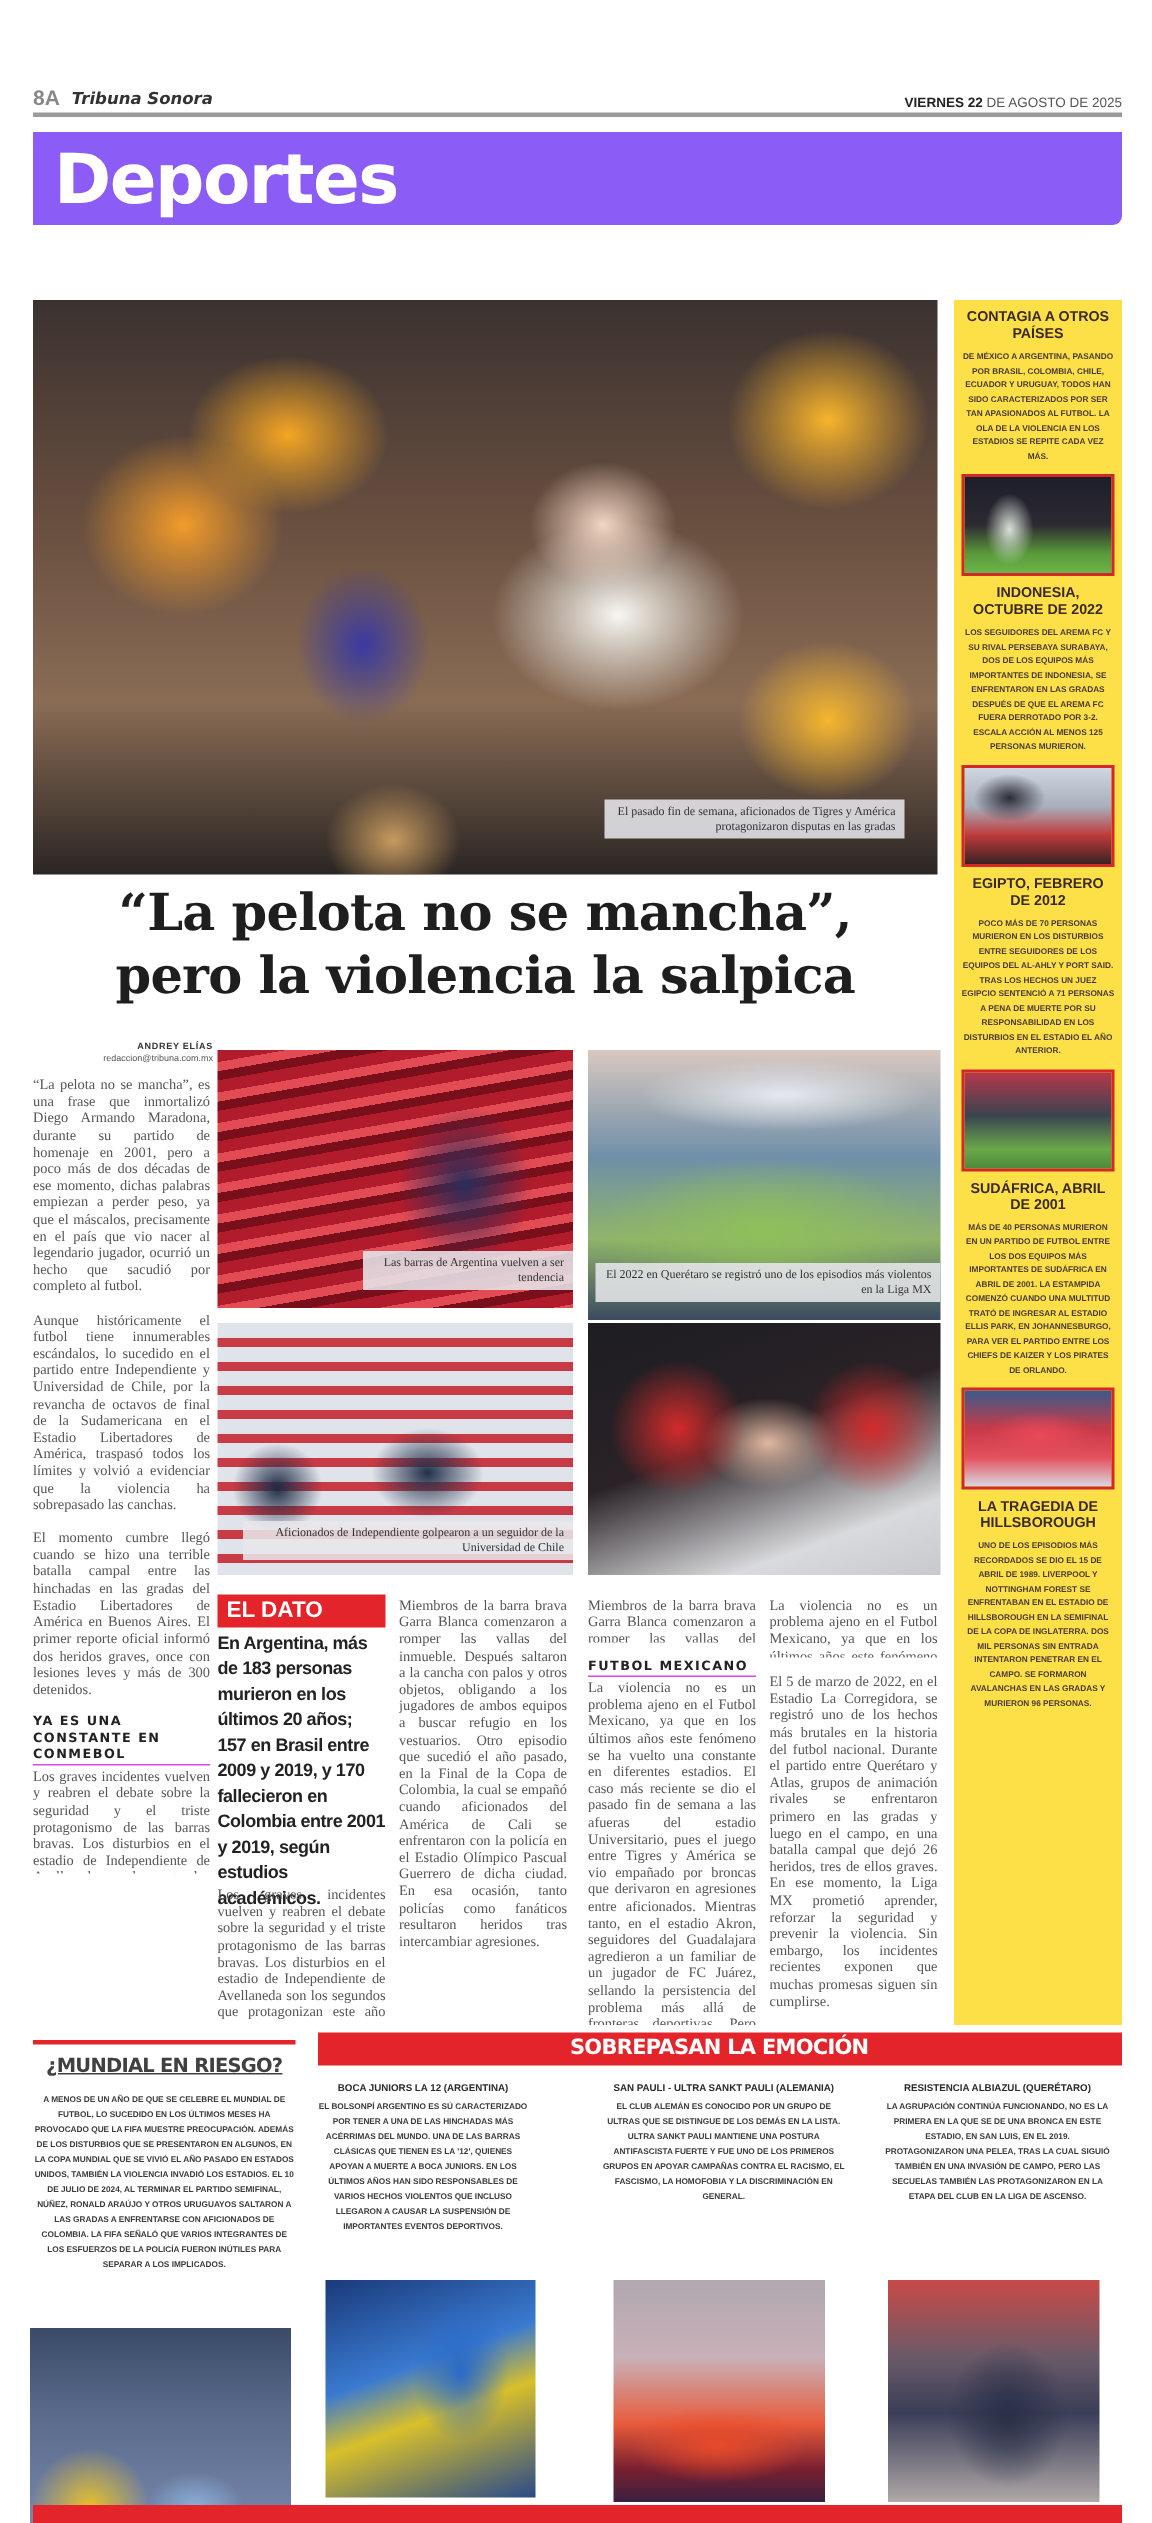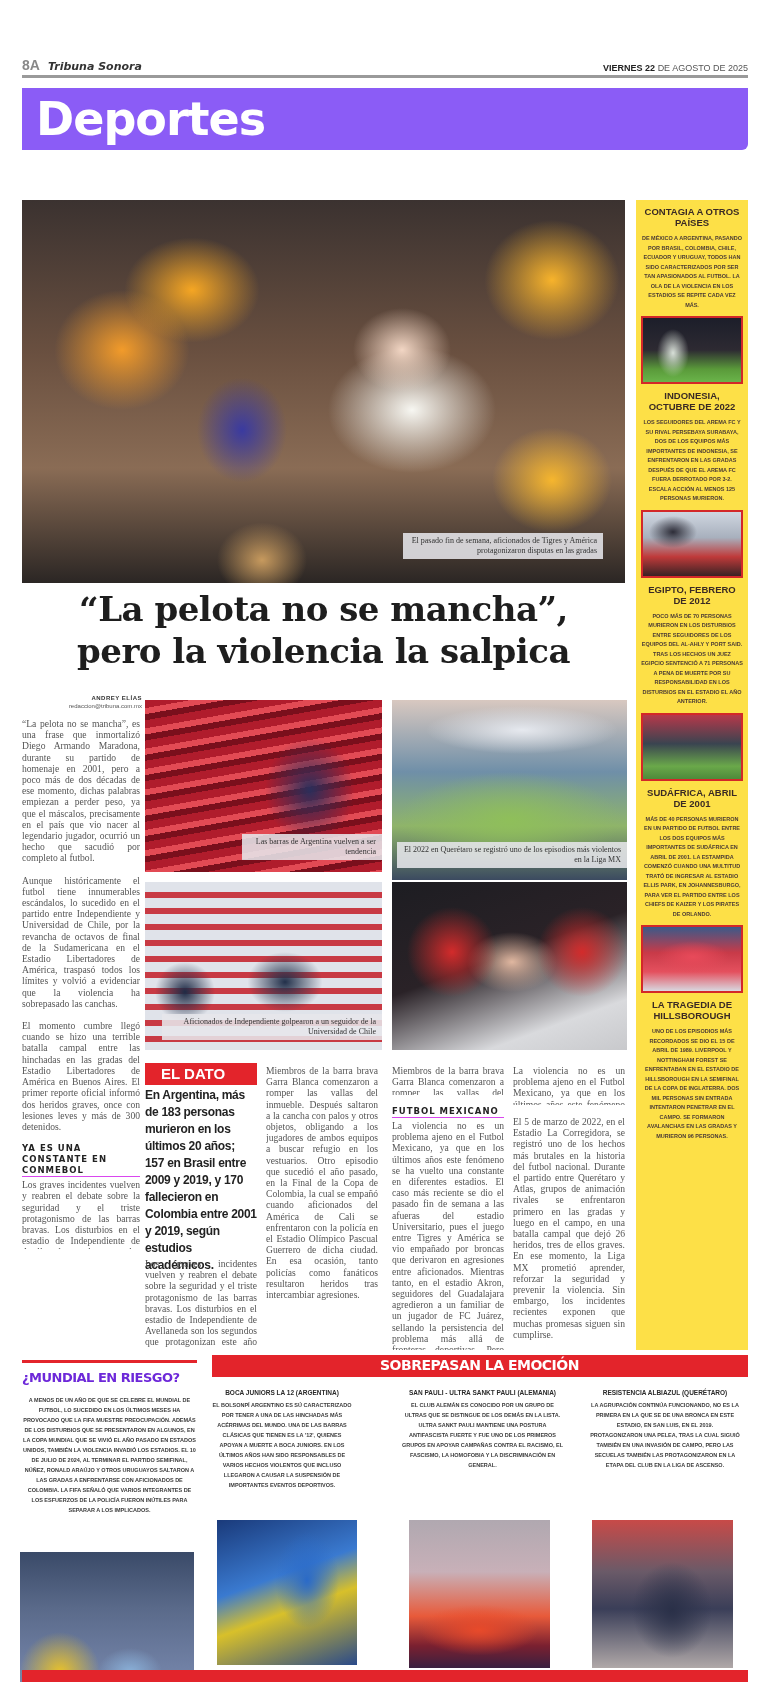--- a/index.html
+++ b/index.html
@@ -1,20 +1,20 @@
 <!DOCTYPE html>
 <html><head>
 <meta charset="utf-8">
 <style>
   * { box-sizing: border-box; margin: 0; padding: 0; }
   html, body { width: 768px; height: 1682px; background: #ffffff; overflow: hidden; }
   body { position: relative; font-family: "Liberation Serif", serif; color: #222; }
 
   .folio { position: absolute; left: 22px; top: 56px; width: 726px; height: 22px; display: flex; align-items: flex-end; justify-content: space-between; border-bottom: 3px solid #9a9a9a; padding-bottom: 2px; }
-  .folio-left { display: flex; align-items: flex-end; gap: 8px; }
+  .folio-left { display: flex; align-items: center; gap: 8px; }
   .page-num { font-family: "Liberation Sans", sans-serif; font-weight: bold; font-size: 14px; color: #888; }
   .paper-name { font-family: "DejaVu Sans", sans-serif; font-weight: bold; font-style: italic; font-size: 11px; color: #333; }
   .date { font-family: "Liberation Sans", sans-serif; font-size: 9px; color: #555; }
   .date b { color: #222; }
 
   .section-banner { position: absolute; left: 22px; top: 88px; width: 726px; height: 62px; background: #8b5cf6; border-radius: 0 0 6px 0; }
   .section-banner span { position: absolute; left: 14px; top: 4px; font-family: "DejaVu Sans", sans-serif; font-weight: bold; font-size: 46px; color: #fff; letter-spacing: -1px; }
 
   .photo { position: absolute; overflow: hidden; }
   .hero { left: 22px; top: 200px; width: 603px; height: 383px;
@@ -43,37 +43,37 @@
 
   .p1 { left: 145px; top: 700px; width: 237px; height: 172px; background: radial-gradient(ellipse 60px 70px at 165px 90px, #2c2e5a 0%, transparent 75%), repeating-linear-gradient(170deg, #b01c2c 0 8px, #e24a54 8px 14px, #7a0f1c 14px 20px); }
   .p2 { left: 392px; top: 700px; width: 235px; height: 180px; background: radial-gradient(ellipse 140px 60px at 118px 120px, #8fbf5a 0%, transparent 80%), radial-gradient(ellipse 120px 30px at 130px 30px, #e6e9ef 0%, transparent 80%), linear-gradient(180deg, #d8c8c0 0%, #6f8fa8 40%, #8fb46a 70%, #3b4a60 100%); }
   .p3 { left: 145px; top: 882px; width: 237px; height: 168px; background: radial-gradient(ellipse 50px 40px at 140px 100px, #22304a 0%, transparent 75%), radial-gradient(ellipse 40px 40px at 40px 110px, #1f2b46 0%, transparent 75%), repeating-linear-gradient(180deg, #e0e3ea 0 10px, #c83a44 10px 16px); }
   .p4 { left: 392px; top: 882px; width: 235px; height: 168px; background: radial-gradient(ellipse 60px 60px at 60px 70px, #d32b2b 0%, transparent 75%), radial-gradient(ellipse 60px 60px at 190px 70px, #d32b2b 0%, transparent 75%), radial-gradient(ellipse 60px 40px at 120px 80px, #e0b7a0 0%, transparent 75%), linear-gradient(160deg, #1d1d22 0%, #2a2227 45%, #d9dadd 80%, #c8c9cc 100%); }
   .p1 .caption-box { right: 0; bottom: 12px; width: 140px; }
   .p2 .caption-box { right: 0; bottom: 12px; width: 230px; }
   .p3 .caption-box { right: 0; bottom: 10px; width: 220px; }
 
   .dato { position: absolute; left: 145px; top: 1063px; width: 112px; }
-  .dato-title { background: #e3242b; color: #fff; font-family: "Liberation Sans", sans-serif; font-weight: bold; font-size: 15px; padding: 2px 16px; height: 22px; width: 112px; }
+  .dato-title { background: #e3242b; color: #fff; font-family: "Liberation Sans", sans-serif; font-weight: bold; font-size: 15px; padding: 2px 6px; height: 22px; width: 112px; }
   .dato-body { font-family: "Liberation Sans", sans-serif; font-weight: bold; font-size: 12px; line-height: 17px; color: #222; margin-top: 2px; letter-spacing: -0.3px; }
 
   .sidebar { position: absolute; left: 636px; top: 200px; width: 112px; height: 1150px; background: #fde047; padding: 6px 5px; text-align: center; }
   .sb-title { font-family: "Liberation Sans", sans-serif; font-weight: bold; font-size: 9.5px; line-height: 11px; color: #3a2a24; }
   .sb-text { font-family: "Liberation Sans", sans-serif; font-weight: bold; font-size: 5.5px; line-height: 9.5px; color: #4a3a34; margin: 6px 0; }
   .sb-photo { width: 102px; height: 68px; border: 2px solid #d32828; margin: 6px auto; }
   .sbp1 { background: radial-gradient(ellipse 20px 30px at 30px 35px, #d8e0d8 0%, transparent 80%), linear-gradient(180deg, #1c1e2a 0%, #2d2a32 50%, #5a9a3a 80%, #6ab44a 100%); }
   .sbp2 { background: radial-gradient(ellipse 30px 20px at 30px 20px, #2d2d38 0%, transparent 80%), linear-gradient(180deg, #cfd6e0 0%, #a8b0bd 40%, #bf3a3a 70%, #3a2224 100%); }
   .sbp3 { background: linear-gradient(180deg, #b6384a 0%, #3a4450 45%, #6aa84a 80%, #4d8a3a 100%); }
   .sbp4 { background: radial-gradient(ellipse 45px 20px at 50px 30px, #e84a5a 0%, transparent 80%), linear-gradient(180deg, #3a5a8a 0%, #c83a48 40%, #e4505e 70%, #d8d8e0 100%); }
 
   .bottom-left-bar { position: absolute; left: 22px; top: 1360px; width: 175px; height: 3px; background: #e3242b; }
   .bottom-banner { position: absolute; left: 212px; top: 1355px; width: 536px; height: 22px; background: #e3242b; }
   .bottom-banner span { position: absolute; left: 168px; top: 2px; font-family: "DejaVu Sans", sans-serif; font-weight: bold; font-size: 14px; color: #fff; letter-spacing: -0.5px; }
 
-  .mundial-title { position: absolute; left: 22px; top: 1370px; width: 175px; text-align: left; font-family: "DejaVu Sans", sans-serif; font-weight: bold; font-size: 13px; color: #6d28d9; letter-spacing: -0.5px; }
+  .mundial-title { position: absolute; left: 22px; top: 1370px; width: 175px; text-align: center; font-family: "DejaVu Sans", sans-serif; font-weight: bold; font-size: 13px; color: #404040; letter-spacing: -0.5px; text-decoration: underline; }
   .mini { position: absolute; font-family: "Liberation Sans", sans-serif; font-weight: bold; font-size: 5.5px; line-height: 10px; color: #3a3a3a; text-align: center; }
   .mini .mt { font-size: 6.5px; color: #2a2a2a; margin-bottom: 2px; }
   .m1 { left: 22px; top: 1392px; width: 175px; }
   .m2 { left: 212px; top: 1388px; width: 140px; }
   .m3 { left: 400px; top: 1388px; width: 165px; }
   .m4 { left: 590px; top: 1388px; width: 150px; }
 
   .bp1 { left: 20px; top: 1552px; width: 174px; height: 141px; background: radial-gradient(ellipse 50px 50px at 40px 120px, #e8c12a 0%, transparent 80%), radial-gradient(ellipse 40px 30px at 110px 120px, #8ab0d8 0%, transparent 80%), linear-gradient(180deg, #3a4a68 0%, #5a6a8a 40%, #7a8ab0 100%); }
   .bp2 { left: 217px; top: 1520px; width: 140px; height: 145px; background: radial-gradient(ellipse 40px 60px at 90px 60px, #2a6ac8 0%, transparent 80%), linear-gradient(160deg, #1a3a7a 0%, #3a7ad0 40%, #d8c02a 60%, #2a4a8a 100%); }
   .bp3 { left: 409px; top: 1520px; width: 141px; height: 148px; background: radial-gradient(ellipse 70px 30px at 70px 110px, #e84a2a 0%, transparent 85%), linear-gradient(180deg, #b0a8b0 0%, #c8b0b8 35%, #e85a3a 65%, #7a2030 85%, #3a2040 100%); }

